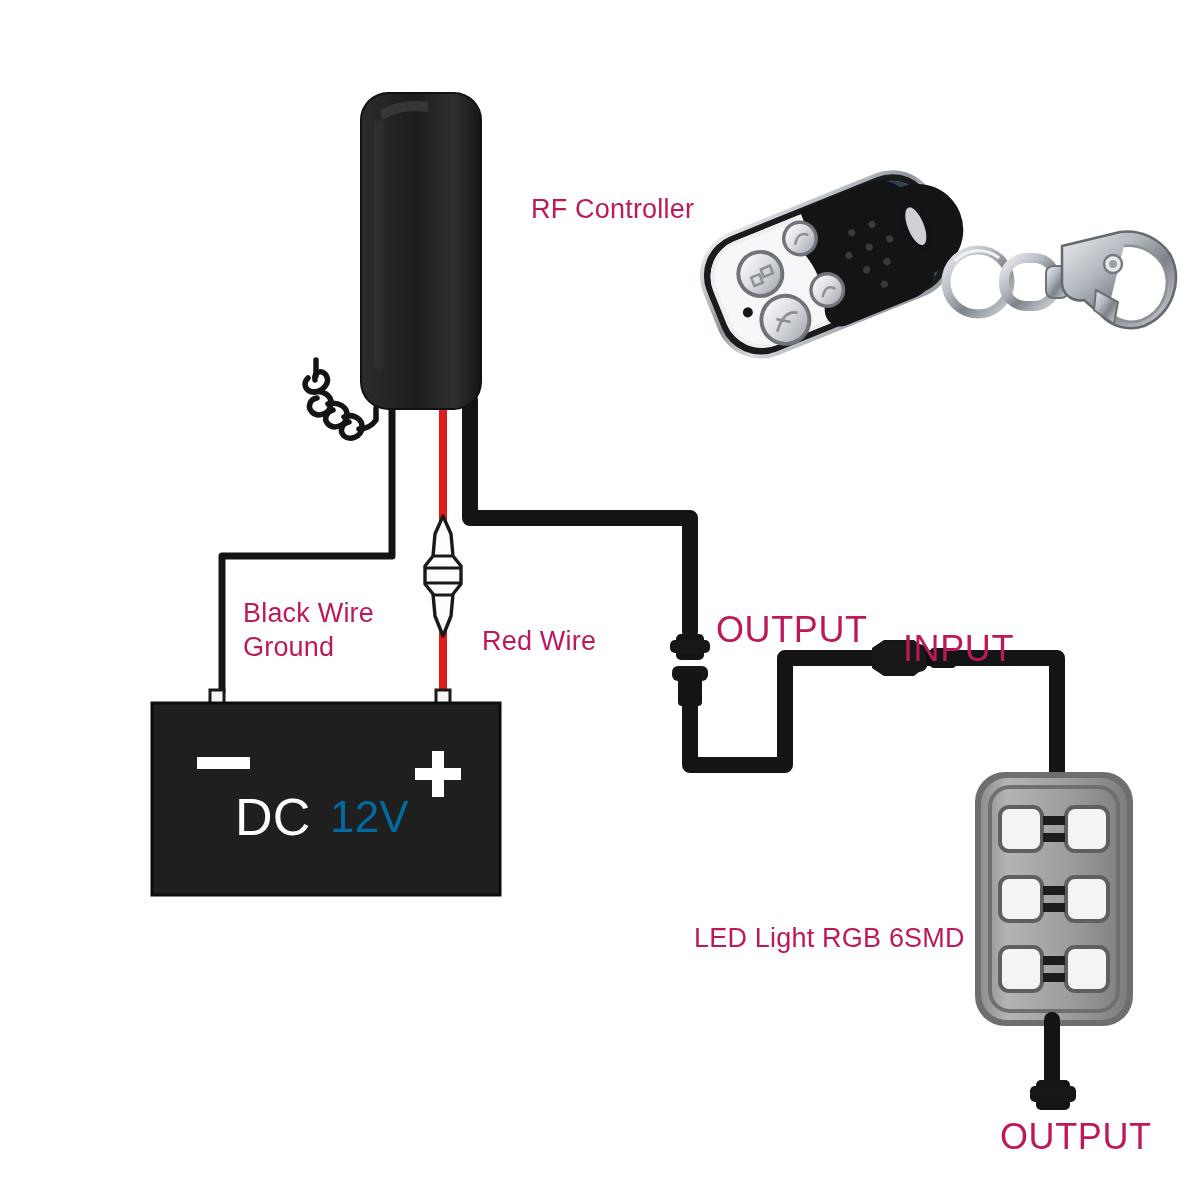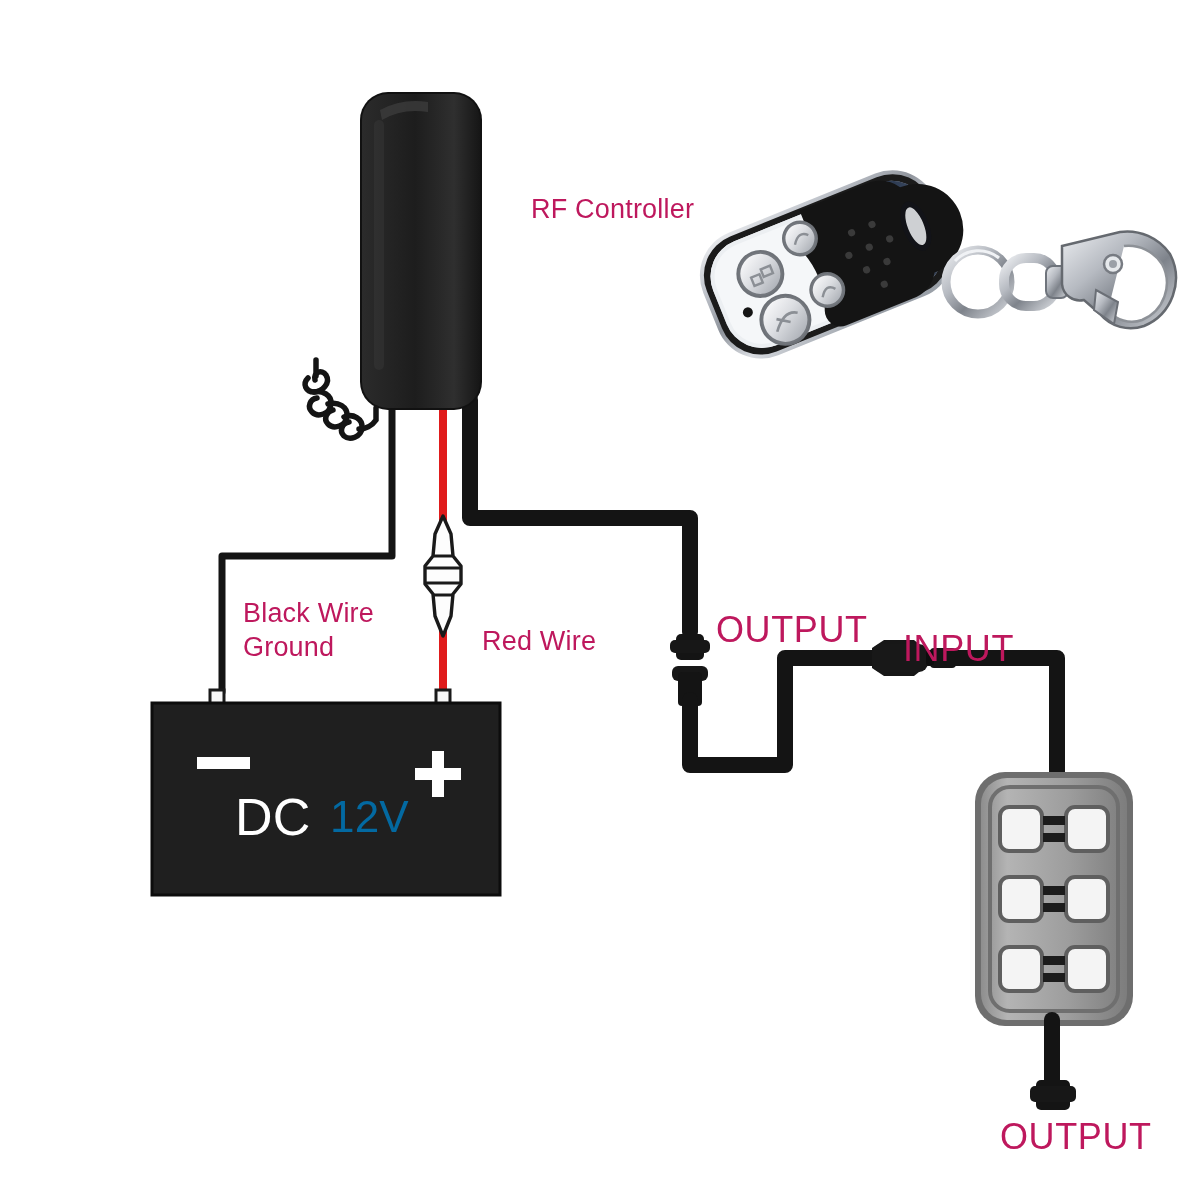--- a/index.html
+++ b/index.html
@@ -281,20 +281,21 @@
   <div class="lbl lbl-2line" style="left:243px; top:596px;">Black Wire</div>
 
   <div class="lbl lbl-2line" style="left:243px; top:630px;text-align:center;">Ground</div>
 
   <div class="lbl" style="left:482px; top:596px;margin-top:28px;">Red Wire</div>
 
   <div class="lbl caps" style="left:716px; top:613px;">OUTPUT</div>
 
   <div class="lbl caps" style="left:903px; top:632px;">INPUT</div>
 
+  <div class="lbl" style="left:694px; top:921px;">LED Light RGB 6SMD</div>
 
   <div class="lbl caps" style="left:1000px; top:1120px;">OUTPUT</div>
 
   <div class="lbl" style="left:235px; top:800px; font-size:52px; color:#ffffff;">DC</div>
 
   <div class="lbl" style="left:330px; top:800px; font-size:44px; color:#0369a1;">12V</div>
 
 </div>
 
 </body></html>

